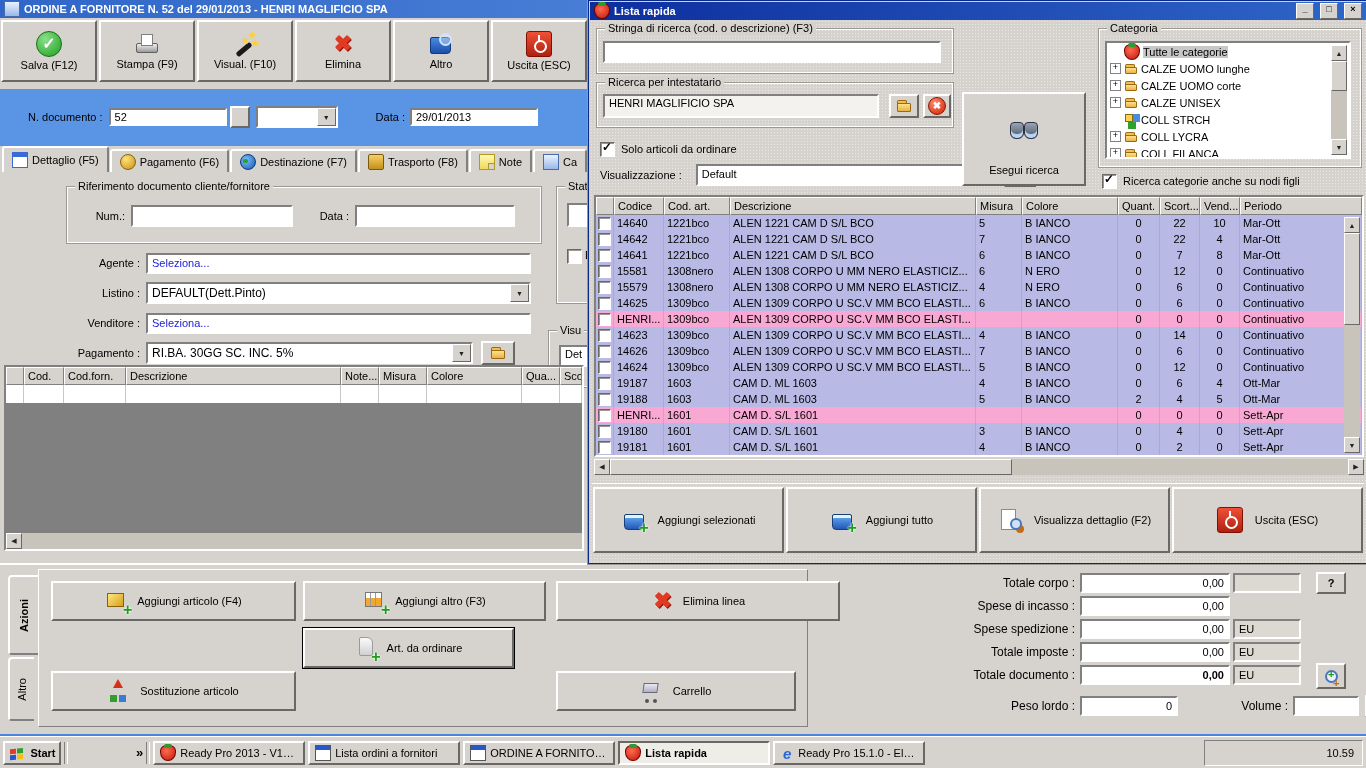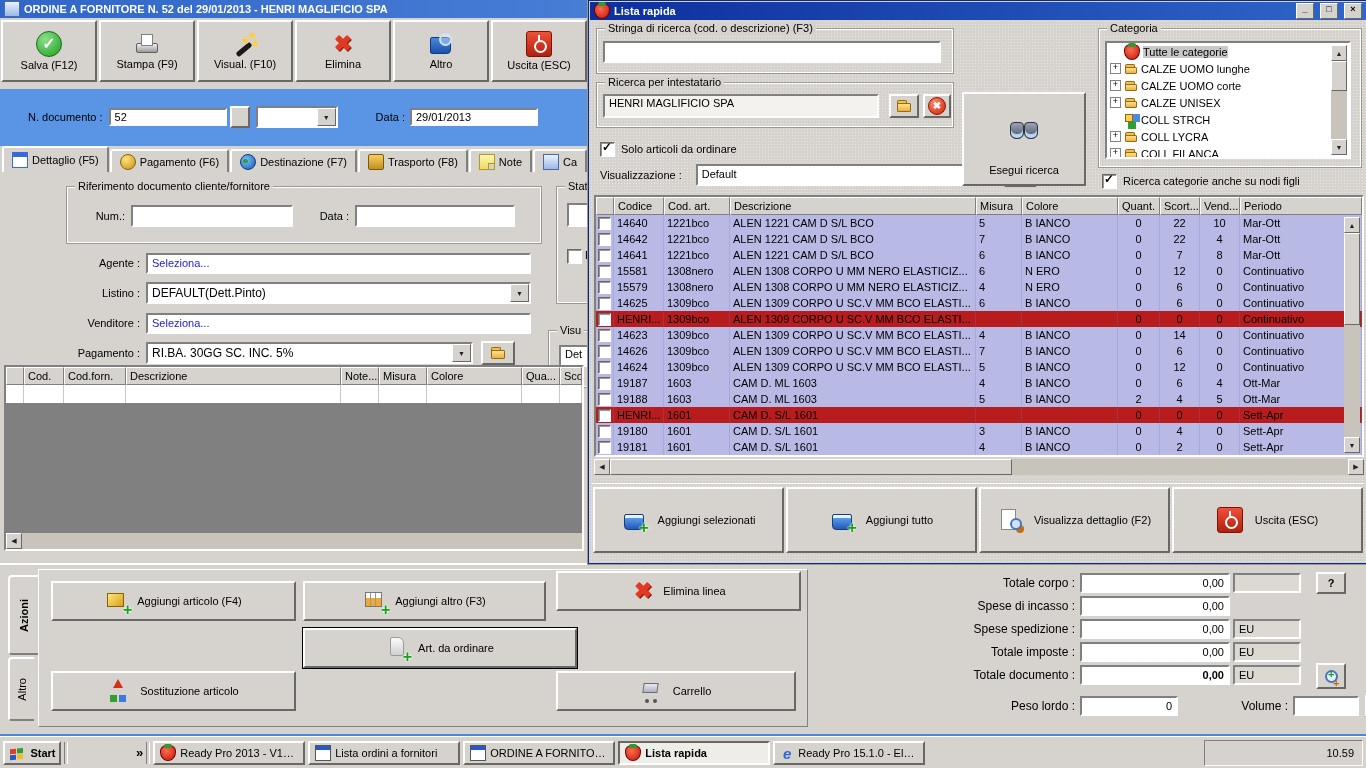--- a/index.html
+++ b/index.html
@@ -105,22 +105,22 @@
     display:flex;align-items:center;justify-content:center;font-size:7px;color:#222;flex:none;box-sizing:border-box}
   
   #actions-panel{position:absolute;left:0;top:563px;right:0;height:174px;background:#d6d3ce;border-top:2px solid #fff}
   .vtab{position:absolute;left:8px;width:28px;background:#d6d3ce;border-style:solid;border-width:2px 0 2px 2px;border-color:#fff #808080 #808080 #fff;
     border-radius:4px 0 0 4px;display:flex;align-items:center;justify-content:center}
   .vtab span{writing-mode:vertical-rl;transform:rotate(180deg)}
   #actions-box{position:absolute;left:38px;top:4px;width:768px;height:156px;border-style:solid;border-width:1px;border-color:#fff #808080 #808080 #fff}
   .abtn{position:absolute;height:40px}
   .abtn.pos-1{left:12px;top:11px;width:245px}
   .abtn.pos-2{left:264px;top:11px;width:243px}
-  .abtn.pos-3{left:264px;top:58px;width:274px;outline:1px solid #000}
-  .abtn.pos-4{left:517px;top:1px;width:245px}
+  .abtn.pos-3{left:264px;top:58px;width:211px;outline:1px solid #000}
+  .abtn.pos-4{left:517px;top:11px;width:284px}
   .abtn.pos-5{left:12px;top:101px;width:245px}
   .abtn.pos-6{left:517px;top:101px;width:240px}
   .trow{position:absolute;height:22px;display:flex;align-items:center}
   .tlabel{width:170px;text-align:right;padding-right:5px;font-size:12px}
   .tval{width:150px;height:20px;text-align:right;background:#fff;border-style:solid;border-width:2px;border-color:#808080 #fff #fff #808080;box-sizing:border-box;padding:2px 4px}
   .tunit{width:68px;height:20px;margin-left:3px;background:#dcd9d3;border-style:solid;border-width:2px;border-color:#808080 #fff #fff #808080;box-sizing:border-box;padding:2px 4px}
   .trow.no-unit .tunit{visibility:hidden}
   .trow.bold .tval{font-weight:bold}
   
   #right-window{position:absolute;left:588px;top:0;width:778px;height:562px;background:#d6d3ce;
@@ -139,21 +139,21 @@
   .tree-item.selected .tlabel2{background:#c8c8c8}
   #cat-scroll{position:absolute;right:2px;top:2px;bottom:2px;width:16px;background:#c8c4bc;display:flex;flex-direction:column}
   .sb-track{flex:1}
   .sb-thumb-v{height:28px;background:#d6d3ce;border-style:solid;border-width:1px;border-color:#fff #6a6864 #6a6864 #fff}
   
   #qtable{position:absolute;left:4px;top:175px;width:770px;height:262px;border-style:solid;border-width:2px;border-color:#808080 #fff #fff #808080;background:#b9b9e6;box-sizing:border-box;overflow:hidden}
   .qt-cols{display:grid;grid-template-columns:18px 50px 66px 246px 46px 96px 42px 40px 40px 1fr}
   .qrow{height:16px;line-height:14px;color:#000}
   .qrow .cell{padding:1px 3px;white-space:nowrap;overflow:hidden;border-right:1px solid rgba(120,120,190,.25)}
   .qrow .num{text-align:center}
-  .qrow.orange{background:#b91c1c}
+  .qrow.orange{background:#f9a8d4}
   .qrow .cbcell{display:flex;align-items:center;justify-content:center;padding:0}
   .qrow .cbcell .cb{width:11px;height:11px;background:#fff}
   #q-vscroll{position:absolute;right:2px;top:20px;bottom:2px;width:16px;background:#c8c4bc;display:flex;flex-direction:column}
   #q-hscroll{position:absolute;left:4px;top:439px;width:770px;height:16px;background:#c8c4bc;display:flex}
   .sb-thumb-h{width:400px;background:#d6d3ce;border-style:solid;border-width:1px;border-color:#fff #6a6864 #6a6864 #fff}
   #q-bottom{position:absolute;left:2px;top:463px;width:772px;height:72px;display:flex;border-top:1px solid #fff}
   .qbbtn{flex:1;height:66px;margin:3px 1px;gap:12px}
   
   #taskbar{position:absolute;left:0;bottom:0;right:0;height:31px;background:#d6d3ce;border-top:1px solid #fff;box-shadow:0 -2px 0 #4a86e0;display:flex;align-items:center;padding:0 3px;gap:3px}
   #start-btn{width:58px;height:24px;font-weight:bold;}

